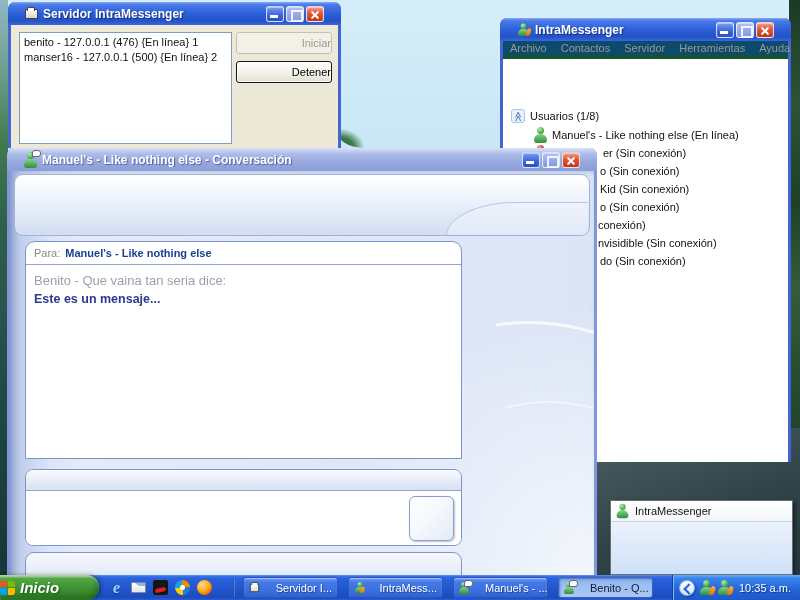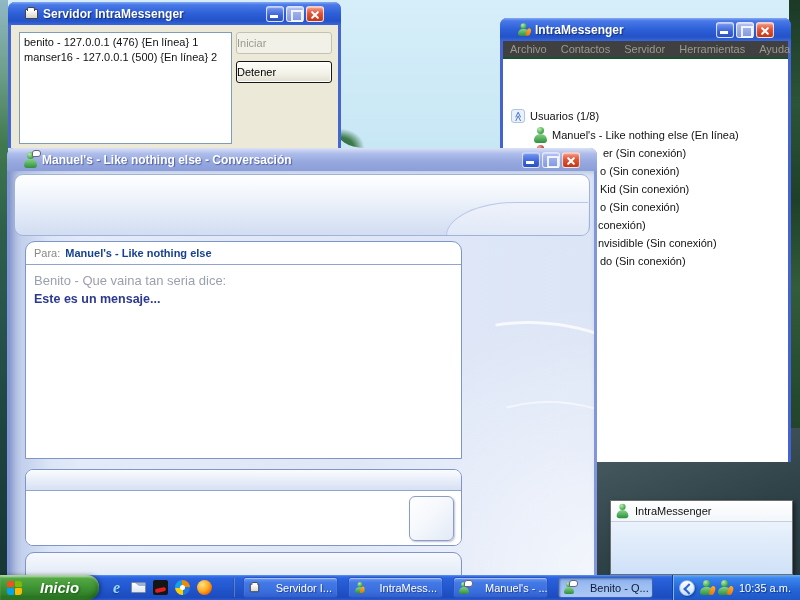--- a/index.html
+++ b/index.html
@@ -70,30 +70,30 @@
     border:1px solid #444;border-radius:1px}
   .fold::before{content:"";position:absolute;top:-3px;left:1px;width:6px;height:3px;
     background:#fff;border:1px solid #444;border-bottom:0;border-radius:2px 2px 0 0}
 
   
   #srv{left:8px;top:2px;width:333px;height:146px;background:#4565cf;z-index:5}
   #srv .wbody{background:#ece9d8}
   .listbox{position:absolute;left:8px;top:7px;width:213px;height:112px;background:#fff;
     border:1px solid #7f9db9;padding:2px 4px;font-size:11px;line-height:15px;color:#111;white-space:nowrap;overflow:hidden}
   .xpbtn{position:absolute;left:225px;width:96px;height:22px;font-size:11px;border-radius:3px;
-    font-family:"Liberation Sans",sans-serif;text-align:left;line-height:20px}
+    font-family:"Liberation Sans",sans-serif;text-align:right;line-height:20px}
   .xpbtn.dis{top:7px;background:#f2f1e7;border:1px solid #c3c1b3;color:#9c9a8c}
   .xpbtn.def{top:36px;background:linear-gradient(180deg,#fefef9,#f2f1e7 60%,#e0decf);
     border:1px solid #161616;box-shadow:inset 0 0 0 1px #ffffff;color:#000}
 
   
   #msg{left:500px;top:18px;width:291px;height:444px;background:#4462d2;z-index:10}
   #msg .wbody{background:#fff}
-  .menubar{position:absolute;left:0;right:0;top:0;height:18px;background:#404040;
-    border-bottom:2px solid #14532d;display:flex;align-items:center}
+  .menubar{position:absolute;left:0;right:0;top:0;height:18px;background:#0c4a6e;
+    border-bottom:4px solid #14532d;display:flex;align-items:center}
   .mitem{font-size:11px;color:#9b998f;padding:0 7px}
   .status{position:absolute;left:0;right:0;top:18px;height:48px;background:#fff}
   .dd{position:absolute;left:40px;top:25px;width:18px;height:15px;border:1px solid #5f87c9;
     border-radius:3px;background:linear-gradient(180deg,#f4f9ff,#cfe2f8)}
   .dd::after{content:"";position:absolute;left:4px;top:5px;border-left:4px solid transparent;
     border-right:4px solid transparent;border-top:5px solid #3a6fd0}
   .slabel{position:absolute;left:64px;top:5px;font-size:11px;color:#8a887c}
   .sstate{position:absolute;right:8px;top:5px;font-size:11px;color:#111}
   .sname{position:absolute;left:64px;top:20px;font-size:13px;font-weight:bold;color:#111;white-space:nowrap}
   .clist{position:absolute;left:0;right:0;top:66px;bottom:0;background:#fff}
@@ -148,21 +148,21 @@
     background:linear-gradient(180deg,#f8fbff 0%,#e4eefb 45%,#cfe1f8 100%)}
   .pt{height:21px;background:linear-gradient(180deg,#ffffff,#f3f6fa);border-bottom:1px solid #c8cfdc;
     display:flex;align-items:center;gap:6px;padding:0 5px;font-size:11px;color:#111}
 
   
   #taskbar{position:absolute;left:0;top:575px;width:800px;height:25px;z-index:60;
     background:linear-gradient(180deg,#5f96f4 0%,#3671e8 6%,#2a62dd 14%,#2156cd 55%,#1c4bbd 90%,#2b5ed4 100%)}
   #start{position:absolute;left:0;top:0;width:99px;height:25px;border-radius:0 12px 12px 0;
     background:linear-gradient(180deg,#8ed080 0%,#53a844 14%,#3f9334 50%,#2f7f27 86%,#3a8f30 100%);
     box-shadow:2px 0 4px rgba(0,0,0,.35),inset -2px -2px 5px rgba(0,40,0,.35),inset 0 2px 2px rgba(255,255,255,.4);
-    display:flex;align-items:center;gap:18px;padding-left:7px}
+    display:flex;align-items:center;gap:5px;}
   #start .lbl{color:#fff;font-size:15px;font-weight:bold;font-style:italic;text-shadow:1px 1px 2px rgba(0,60,0,.6)}
   .flag{width:15px;height:14px;display:grid;grid-template-columns:1fr 1fr;grid-template-rows:1fr 1fr;gap:1px}
   .flag i:nth-child(1){background:#f25022;border-radius:3px 1px 1px 1px}
   .flag i:nth-child(2){background:#7fba00;border-radius:1px 3px 1px 1px}
   .flag i:nth-child(3){background:#00a4ef;border-radius:1px 1px 1px 3px}
   .flag i:nth-child(4){background:#ffb900;border-radius:1px 1px 3px 1px}
   #ql{position:absolute;left:108px;top:0;height:25px;display:flex;align-items:center;gap:5px}
   .qi{width:17px;height:17px;position:relative;display:flex;align-items:center;justify-content:center}
   .ie{color:#9ed7f7;font-family:"Liberation Serif",serif;font-weight:bold;font-style:italic;font-size:16px;
     text-shadow:0 1px 1px rgba(0,40,120,.6)}

